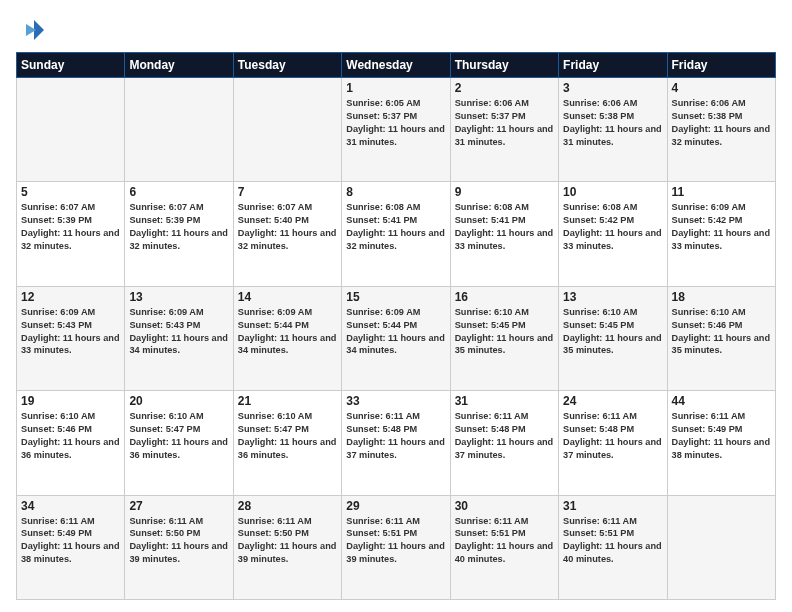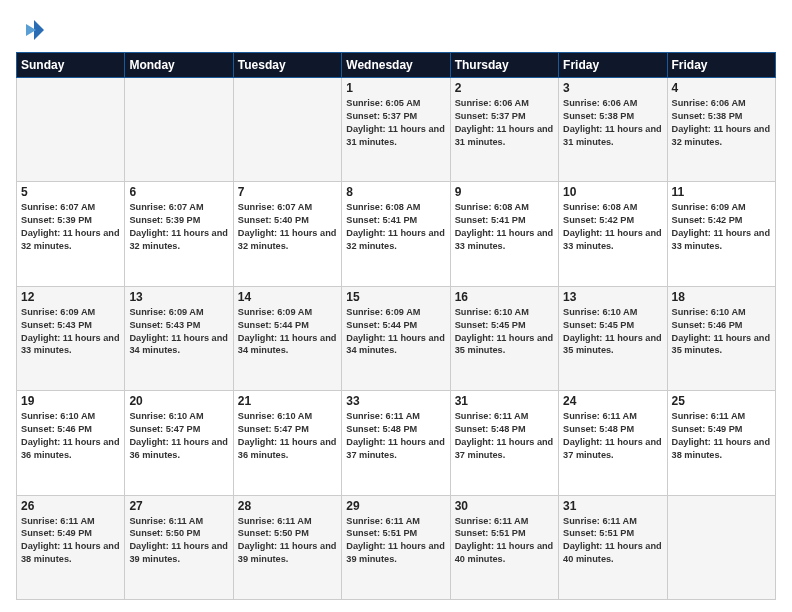--- a/index.html
+++ b/index.html
@@ -314,30 +314,30 @@
 and 37 minutes.</div>
           </td>
           <td>
             <span class="day-num">24</span>
             <div class="day-info">Sunrise: 6:11 AM
 Sunset: 5:48 PM
 Daylight: 11 hours
 and 37 minutes.</div>
           </td>
           <td>
-            <span class="day-num">25</span>
+            <span class="day-num">44</span>
             <div class="day-info">Sunrise: 6:11 AM
 Sunset: 5:49 PM
 Daylight: 11 hours
 and 38 minutes.</div>
           </td>
         </tr>
         <tr>
           <td>
-            <span class="day-num">26</span>
+            <span class="day-num">34</span>
             <div class="day-info">Sunrise: 6:11 AM
 Sunset: 5:49 PM
 Daylight: 11 hours
 and 38 minutes.</div>
           </td>
           <td>
             <span class="day-num">27</span>
             <div class="day-info">Sunrise: 6:11 AM
 Sunset: 5:50 PM
 Daylight: 11 hours

